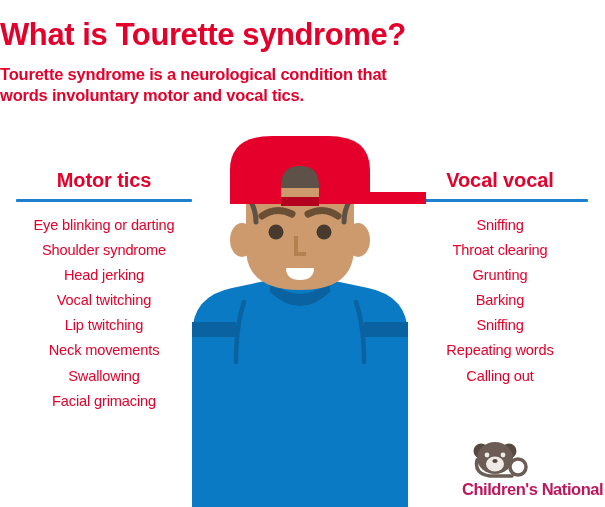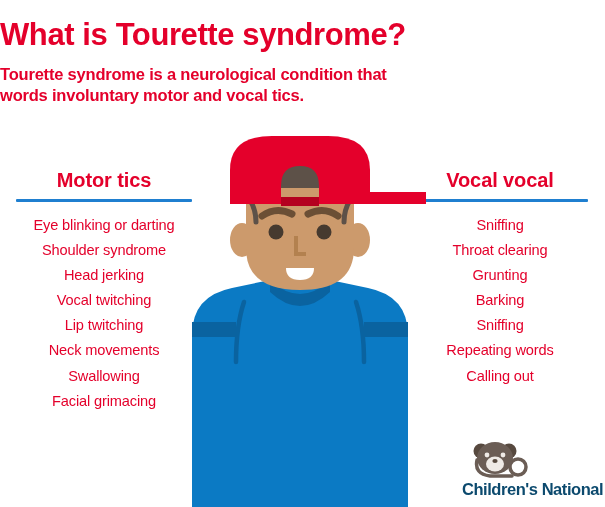--- a/index.html
+++ b/index.html
@@ -102,21 +102,21 @@
     top: 440px;
     width: 138px;
     height: 62px;
   }
   .logo-bear { display: block; margin-left: 6px; }
   .logo-text {
     margin: 0;
     padding-top: 1px;
     font-size: 16.5px;
     font-weight: bold;
-    color: #0c4a6e;
+    color: #be185d;
     letter-spacing: -0.45px;
     line-height: 1;
     white-space: nowrap;
   }
 </style>
 </head>
 <body>
 
 <div id="infographic">
 

